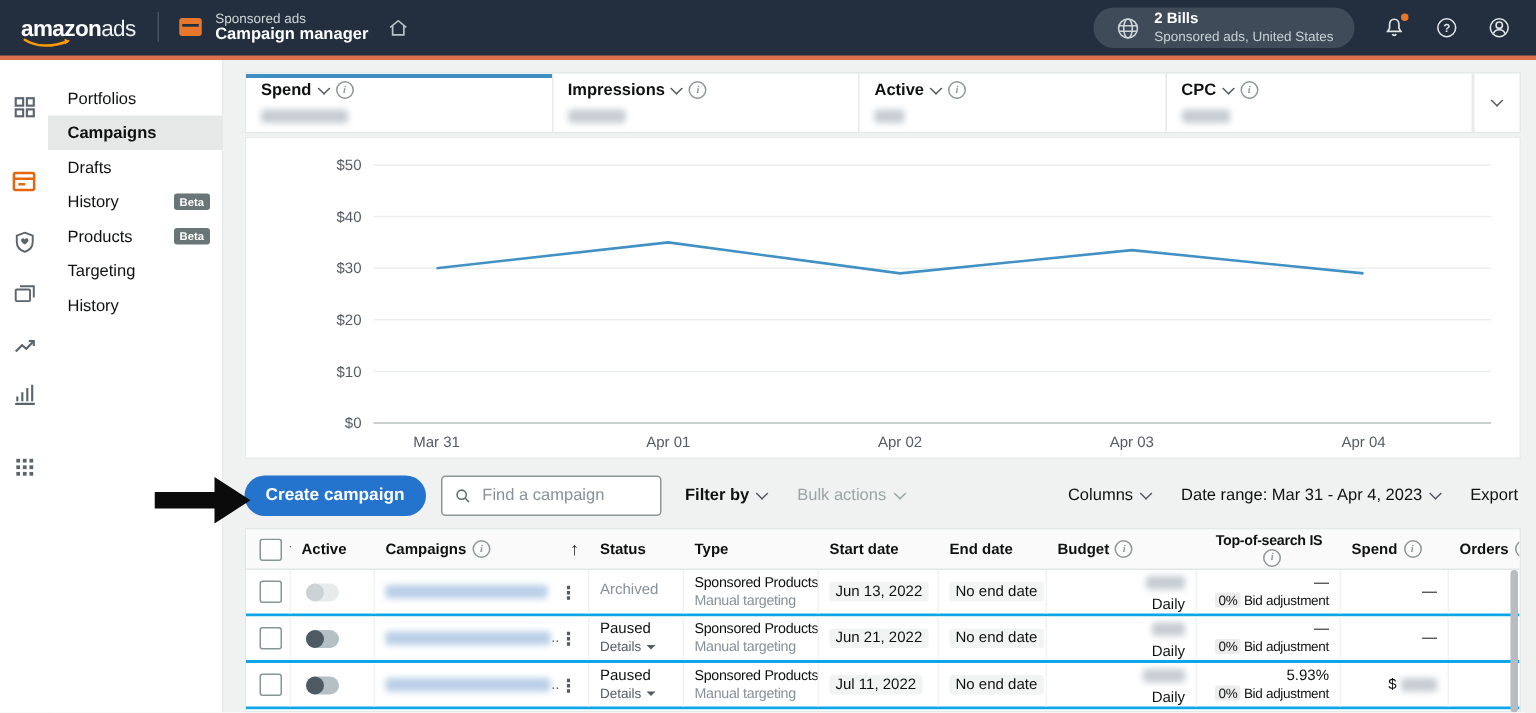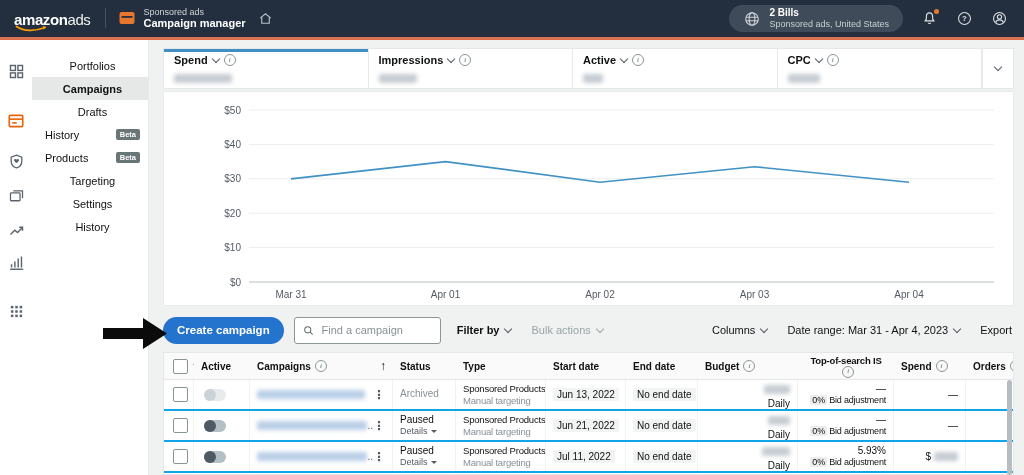--- a/index.html
+++ b/index.html
@@ -30,21 +30,21 @@
   .bell-dot{position:absolute;right:-1px;top:-1px;width:5px;height:5px;border-radius:50%;background:#e8772e;}
 
   
   .icon-rail{position:absolute;left:0;top:40px;bottom:0;width:32px;background:#fff;border-right:1px solid #ececee;
     display:flex;flex-direction:column;align-items:center;padding-top:14px;z-index:4;}
   .rail-btn{display:flex;align-items:center;justify-content:center;width:22px;height:22px;cursor:pointer;}
 
   
   .sidebar{position:absolute;left:32px;top:40px;bottom:0;width:116px;background:#fff;border-right:1px solid #e6e9e9;z-index:4;}
   .sidebar ul{list-style:none;margin:14px 0 0;padding:0;}
-  .side-item{height:23px;display:flex;align-items:center;padding:0 8px 0 13px;font-size:11px;color:#0f1111;cursor:pointer;justify-content:center;}
+  .side-item{height:23px;display:flex;align-items:center;padding:0 8px 0 13px;font-size:11px;color:#0f1111;cursor:pointer;}
   .side-item.selected{background:#e6e8e8;font-weight:700;}
   .beta-badge{margin-left:auto;background:#697576;color:#fff;font-size:7.5px;font-weight:700;
     padding:1.5px 4px;border-radius:2px;line-height:1;}
 
   
   .main{position:absolute;left:148px;top:40px;right:0;bottom:0;background:#f0f2f2;}
 
   
   .cards{position:absolute;left:15px;top:8px;width:851px;height:41px;background:#fff;
     border:1px solid #e5e8e8;box-sizing:border-box;display:flex;}
@@ -263,23 +263,20 @@
           <span class="beta-badge">Beta</span>
         </li>
         <li class="side-item">
           <span>Products</span>
           <span class="beta-badge">Beta</span>
         </li>
         <li class="side-item">
           <span>Targeting</span>
         </li>
         <li class="side-item">
-          <span>Settings</span>
-        </li>
-        <li class="side-item">
           <span>History</span>
         </li>
       </ul>
   </aside>
 
   <main class="main">
 
     <section class="cards">
       <div id="metric-cards">
           <div class="card selected"><div class="card-head">

